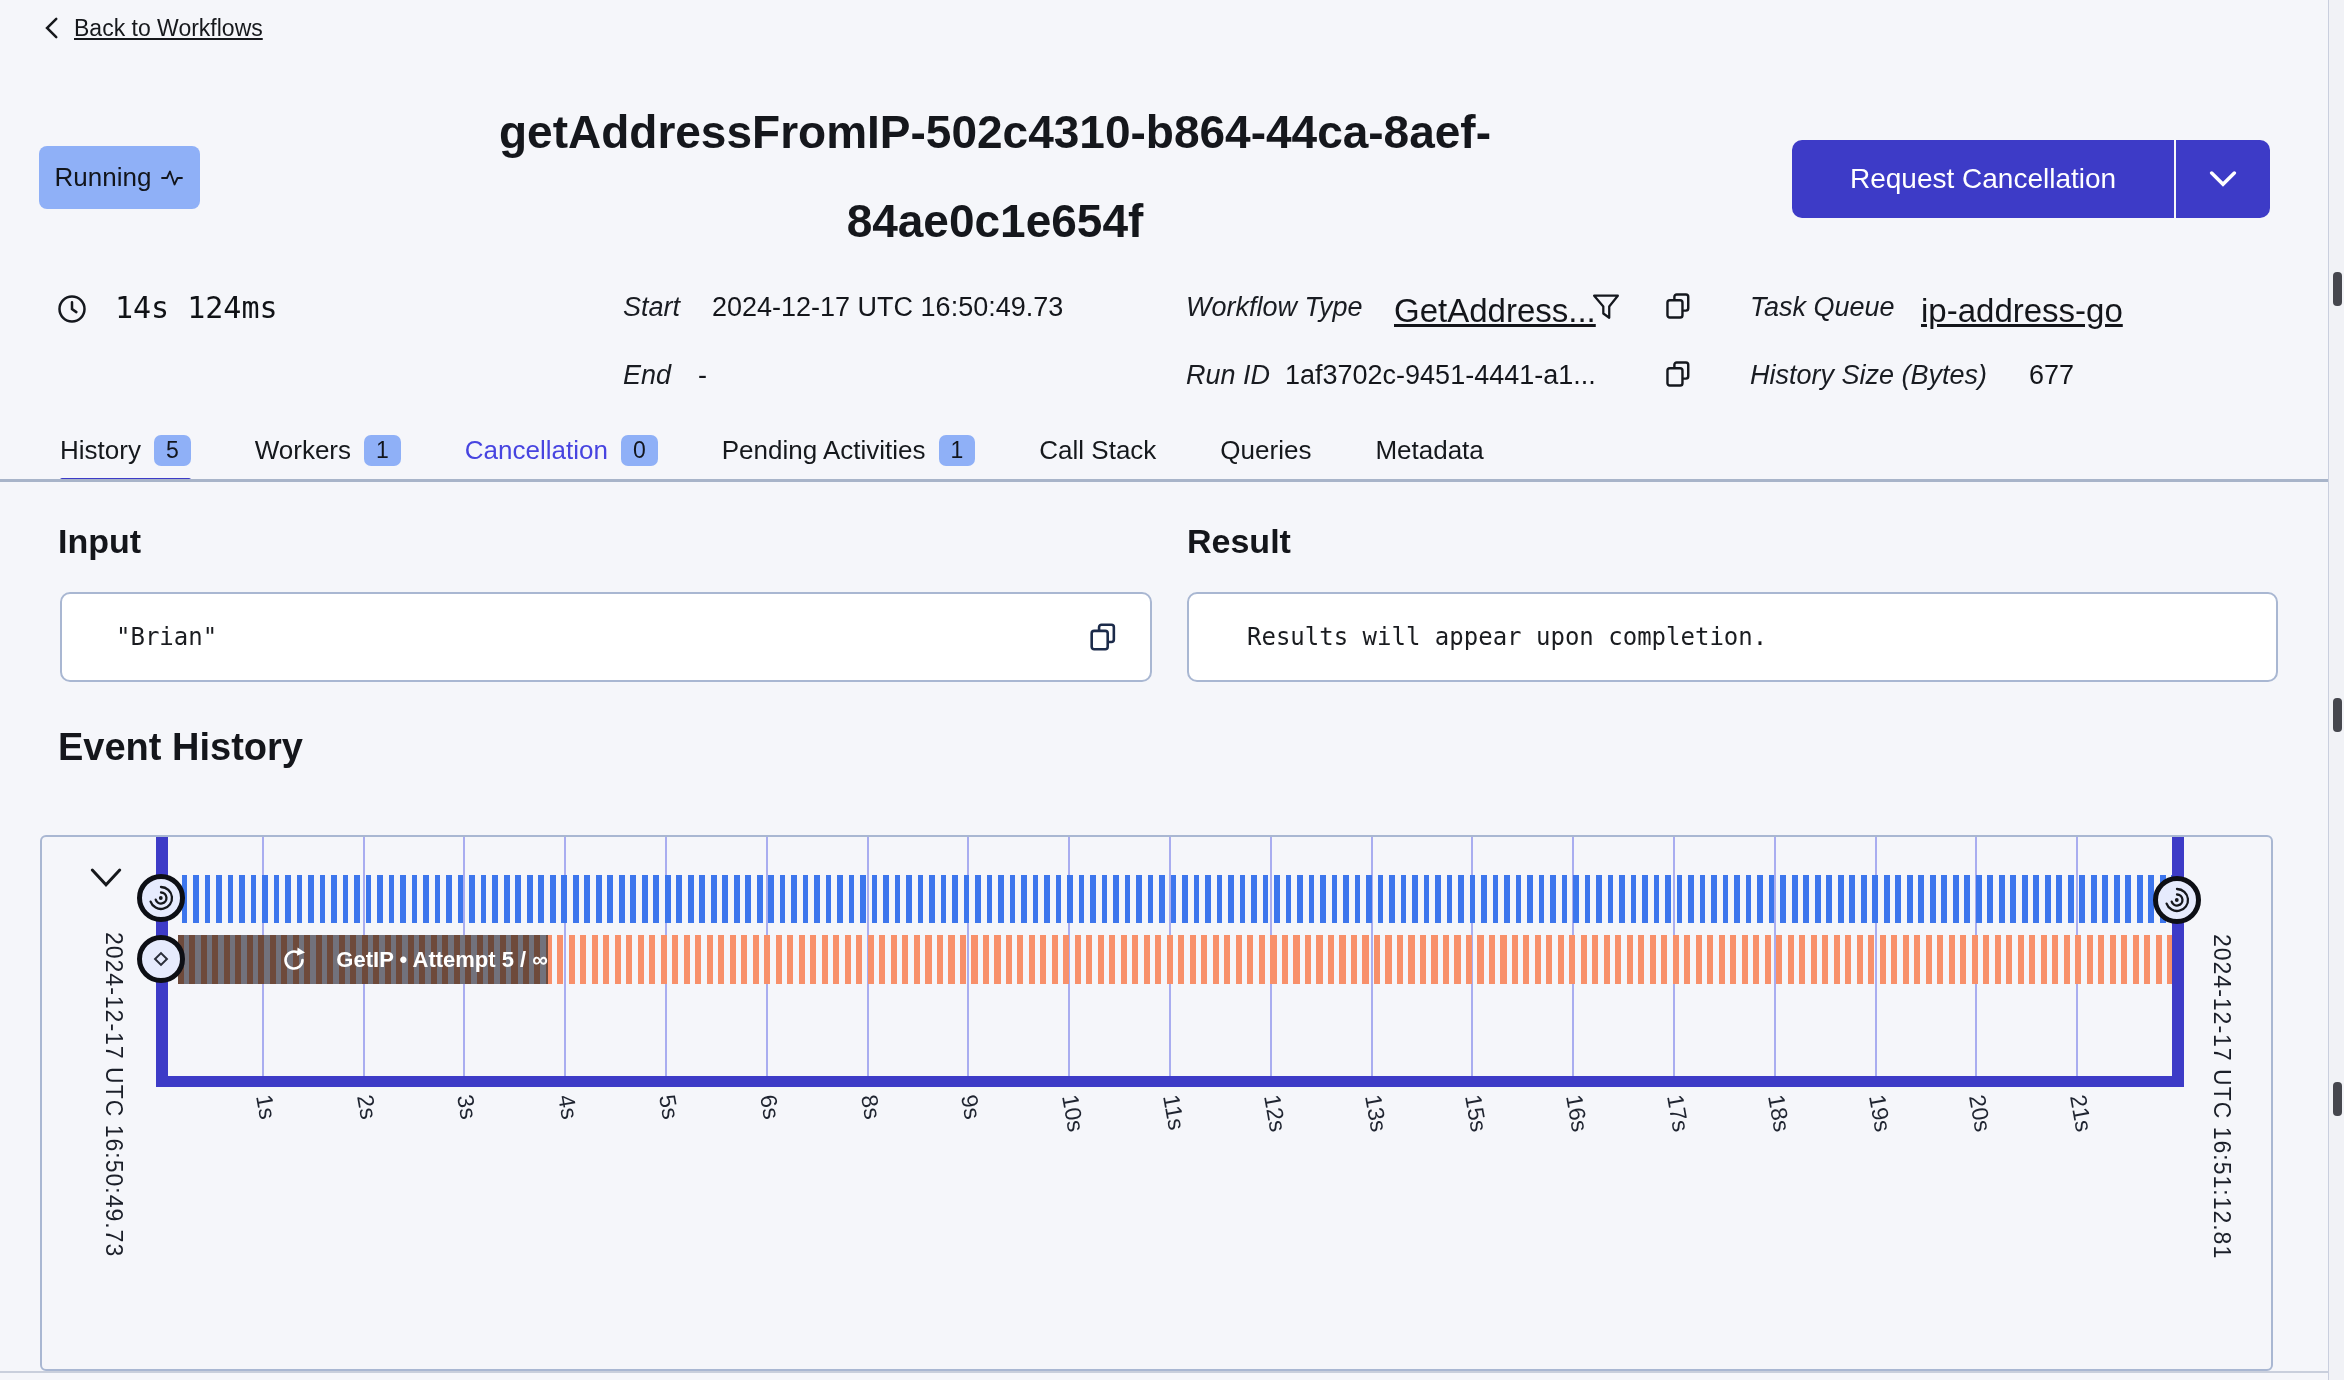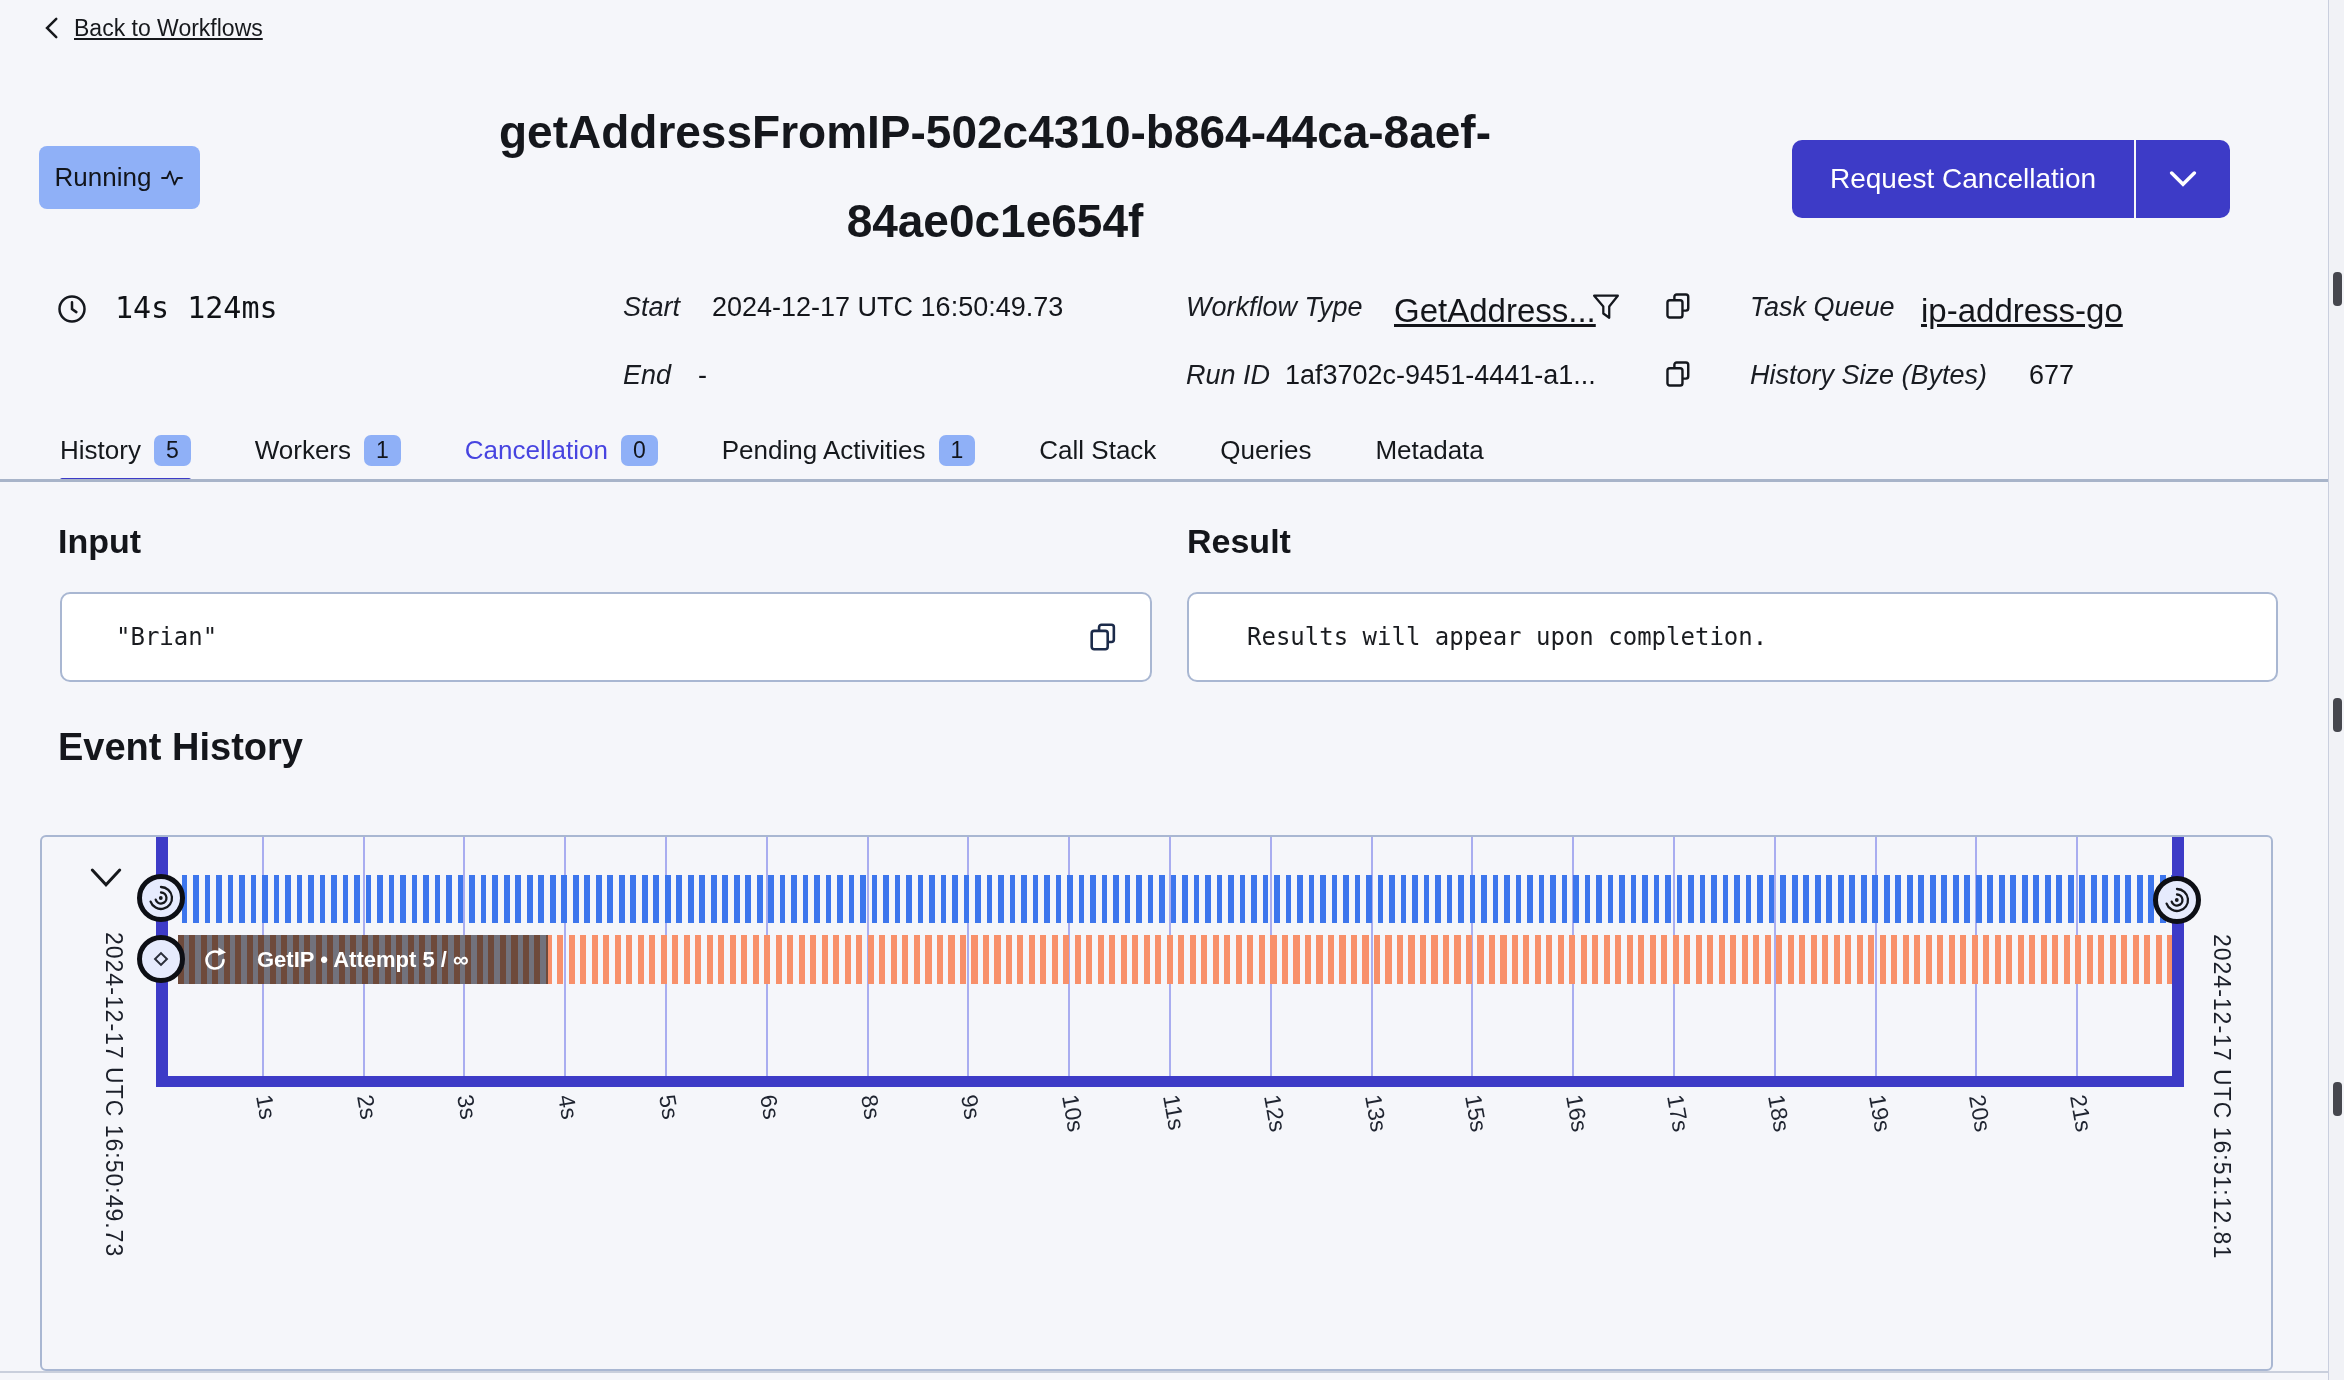--- a/index.html
+++ b/index.html
@@ -30,21 +30,21 @@
   .back-link{font-size:23px;font-weight:500;text-decoration:underline;color:var(--text);cursor:pointer;}
 
   
   .status-badge{left:39px;top:146px;width:161px;height:63px;background:var(--badge-blue);
     border-radius:8px;display:flex;align-items:center;justify-content:center;gap:9px;}
   .status-badge span{font-size:26px;font-weight:500;color:#12151c;}
   .page-title{left:200px;top:88px;width:1590px;text-align:center;font-size:46px;font-weight:700;
     line-height:89px;color:#15171c;}
   .cancel-group{left:1792px;top:140px;height:78px;display:flex;gap:2px;}
   .cancel-main{background:var(--accent);color:#fff;font-size:28px;font-weight:500;border:none;
-    border-radius:10px 0 0 10px;padding:0 38px;display:flex;align-items:center;cursor:pointer;
+    border-radius:10px 0 0 10px;padding:0 58px;display:flex;align-items:center;cursor:pointer;
     font-family:"Liberation Sans",sans-serif;}
   .cancel-caret{background:var(--accent);width:94px;border:none;border-radius:0 10px 10px 0;
     display:flex;align-items:center;justify-content:center;cursor:pointer;}
 
   
   .stat-label{font-size:27px;font-style:italic;color:#191c22;}
   .stat-value{font-size:27px;color:#14161b;}
   .stat-link{font-size:33px;color:#14161b;text-decoration:underline;cursor:pointer;}
   .duration{font-size:30px;color:#101216;}
   .icon-btn{background:none;border:none;cursor:pointer;color:#15181e;padding:0;}
@@ -72,21 +72,21 @@
   .panel{left:40px;top:835px;width:2233px;height:536px;border:2px solid var(--border);border-radius:6px;}
   .gridline{position:absolute;top:0;height:239px;width:2px;background:var(--gridline);}
   .tl-bar-v{position:absolute;top:0;width:12px;height:250px;background:var(--accent);}
   .tl-bar-h{position:absolute;left:114px;top:239px;width:2028px;height:11px;background:var(--accent);}
   .row-blue{position:absolute;left:140px;top:38px;width:1990px;height:48px;
     background:repeating-linear-gradient(90deg,var(--stripe-blue) 0 5.5px,transparent 5.5px 11.5px);}
   .row-orange{position:absolute;left:136px;top:98px;width:2000px;height:49px;
     background:repeating-linear-gradient(90deg,var(--stripe-orange) 0 6px,transparent 6px 11.5px);}
   .activity-pill{position:absolute;left:136px;top:98px;width:370px;height:49px;
     background:repeating-linear-gradient(90deg,var(--dark-bar-brown) 0 6px,var(--dark-bar-gray) 6px 11.5px);
-    display:flex;align-items:center;padding-left:22px;gap:27px;cursor:pointer;}
+    display:flex;align-items:center;padding-left:22px;gap:27px;cursor:pointer;justify-content:flex-end;}
   .activity-pill .lbl{color:#fff;font-size:22px;font-weight:600;white-space:nowrap;}
   .marker{position:absolute;width:48px;height:48px;border-radius:50%;border:5px solid #0d0f15;
     background:var(--circle-fill);display:flex;align-items:center;justify-content:center;cursor:pointer;}
   .vtext{position:absolute;writing-mode:vertical-rl;font-size:23px;color:#1b1f29;letter-spacing:1px;white-space:nowrap;}
   .tick{position:absolute;top:258px;writing-mode:vertical-rl;font-size:23px;color:#1f2430;
     transform:rotate(-10deg);transform-origin:50% 0;white-space:nowrap;}
 
   
   .scrollbar{left:2328px;top:0;width:16px;height:1380px;background:#f1f2f6;border-left:1px solid #c9cede;}
   .scroll-thumb{position:absolute;left:4px;width:9px;height:34px;border-radius:4px;background:#46474e;}

